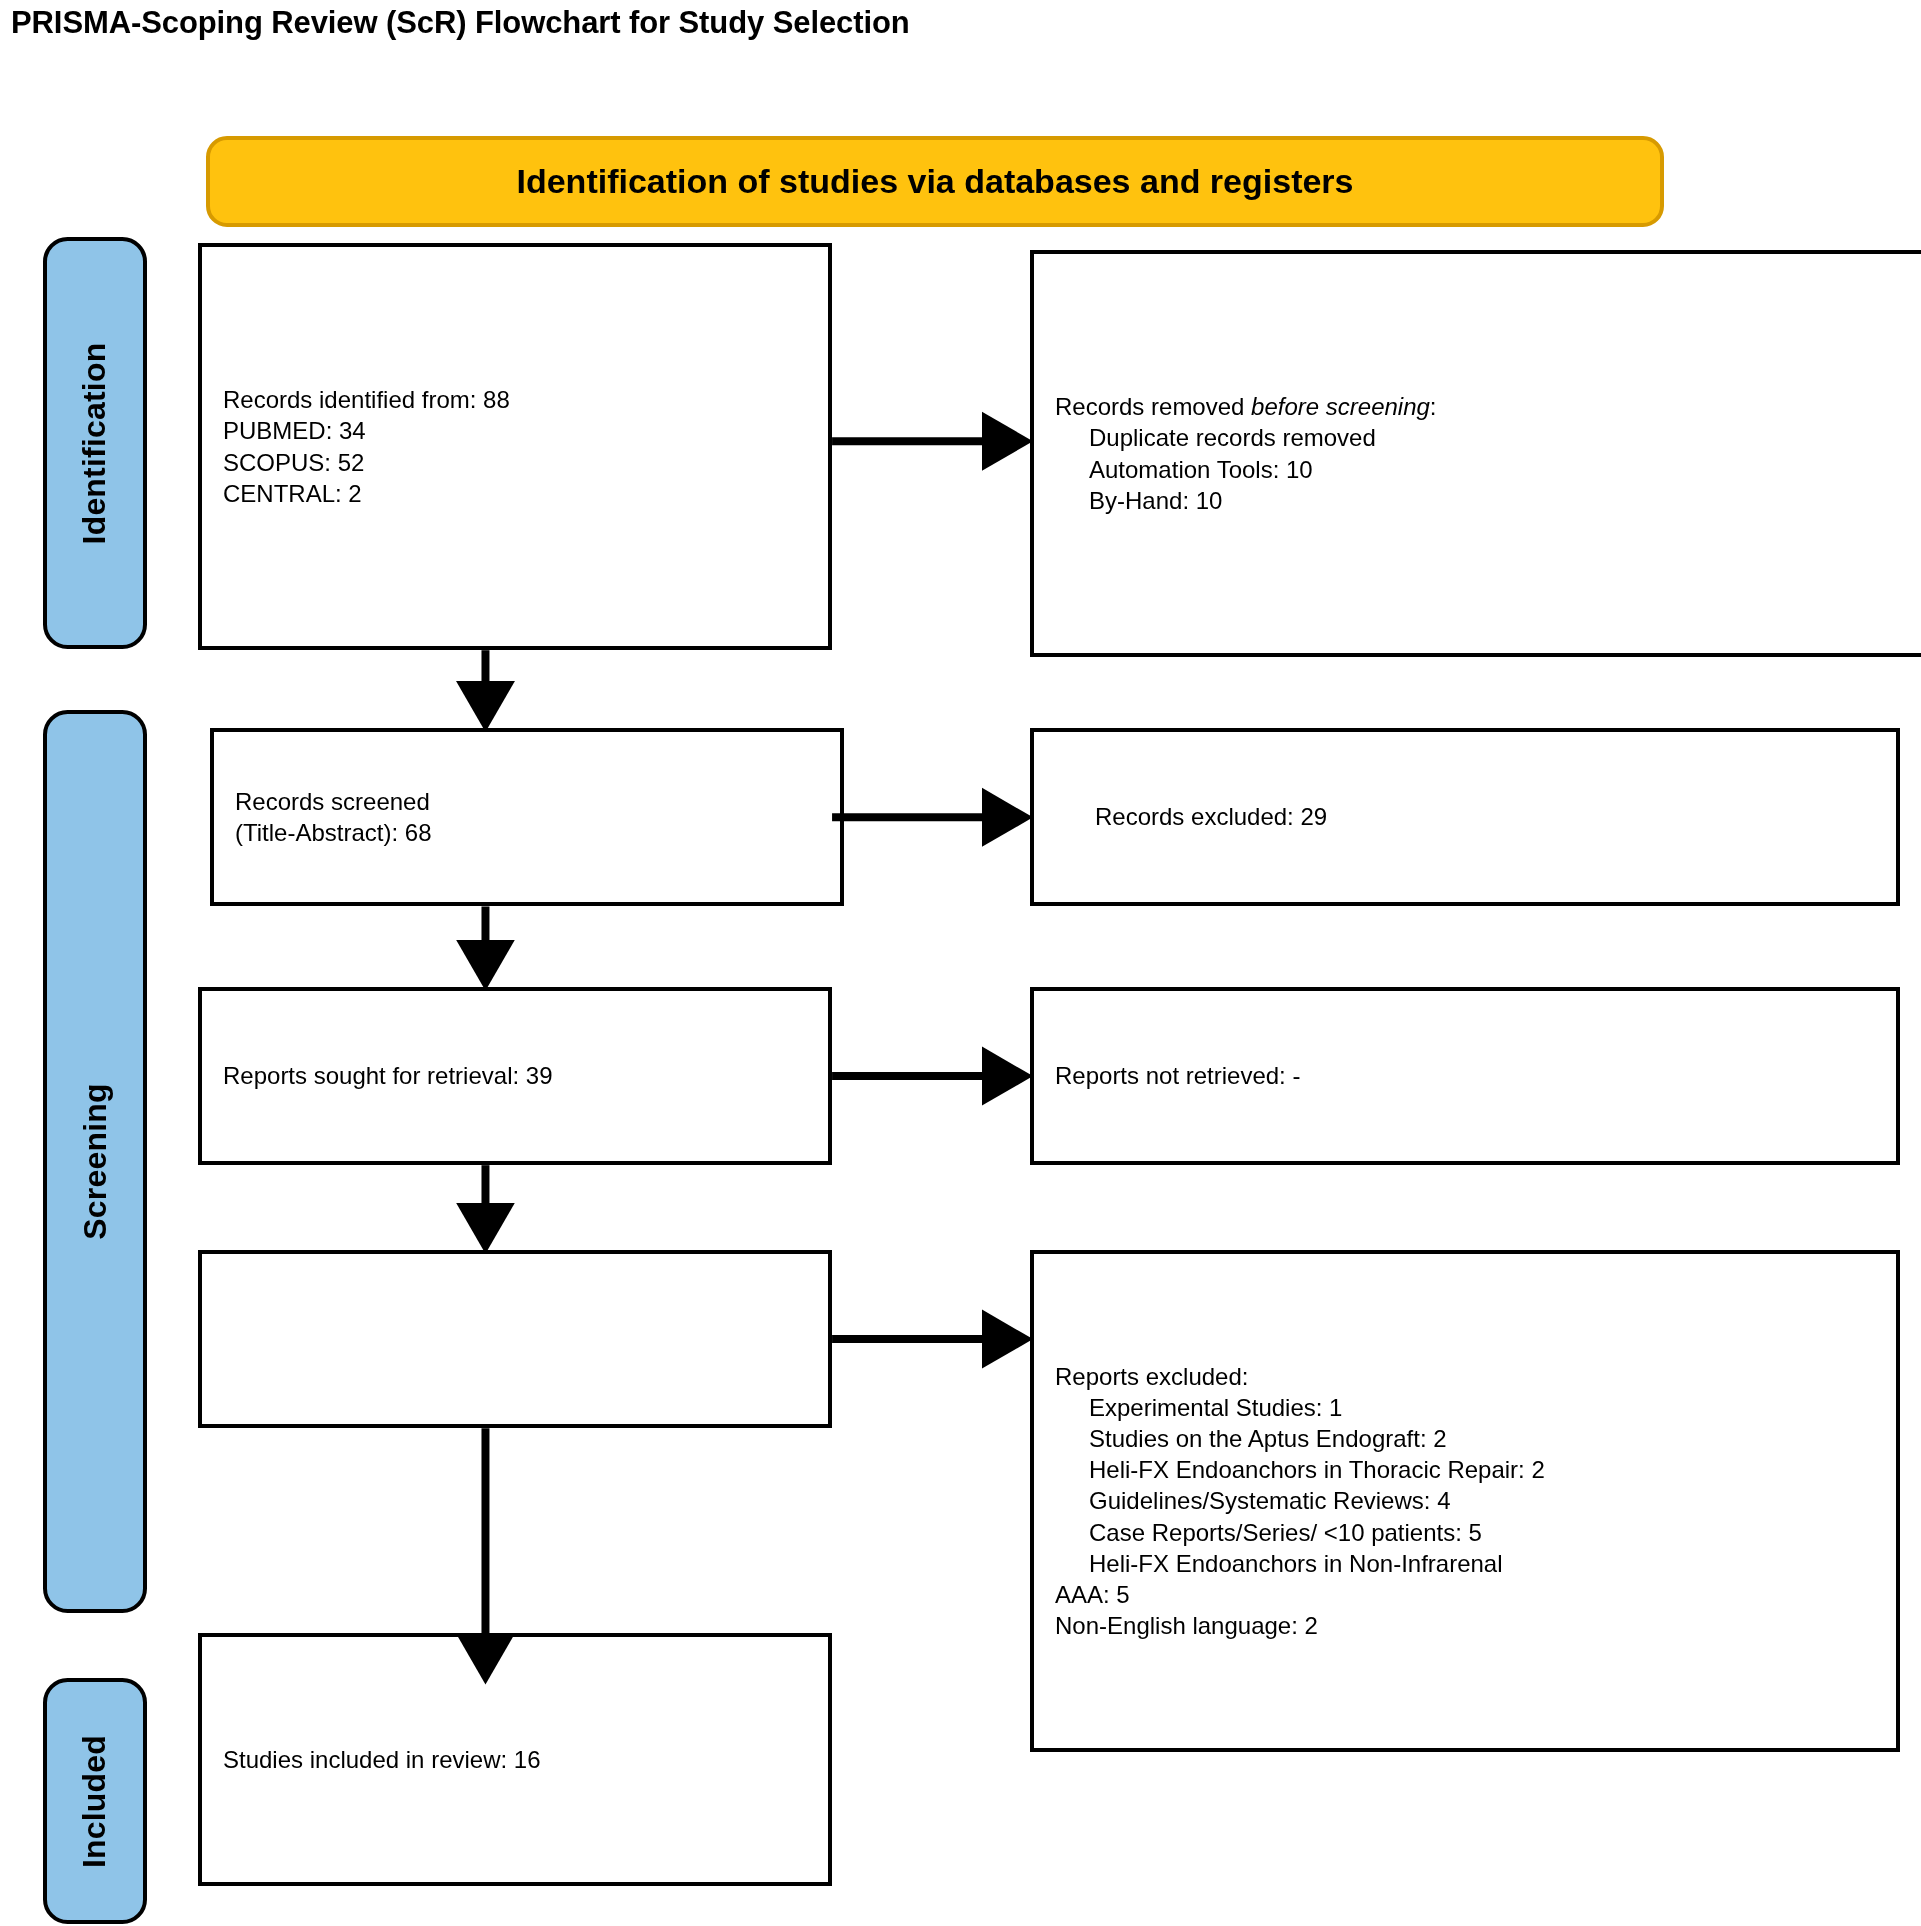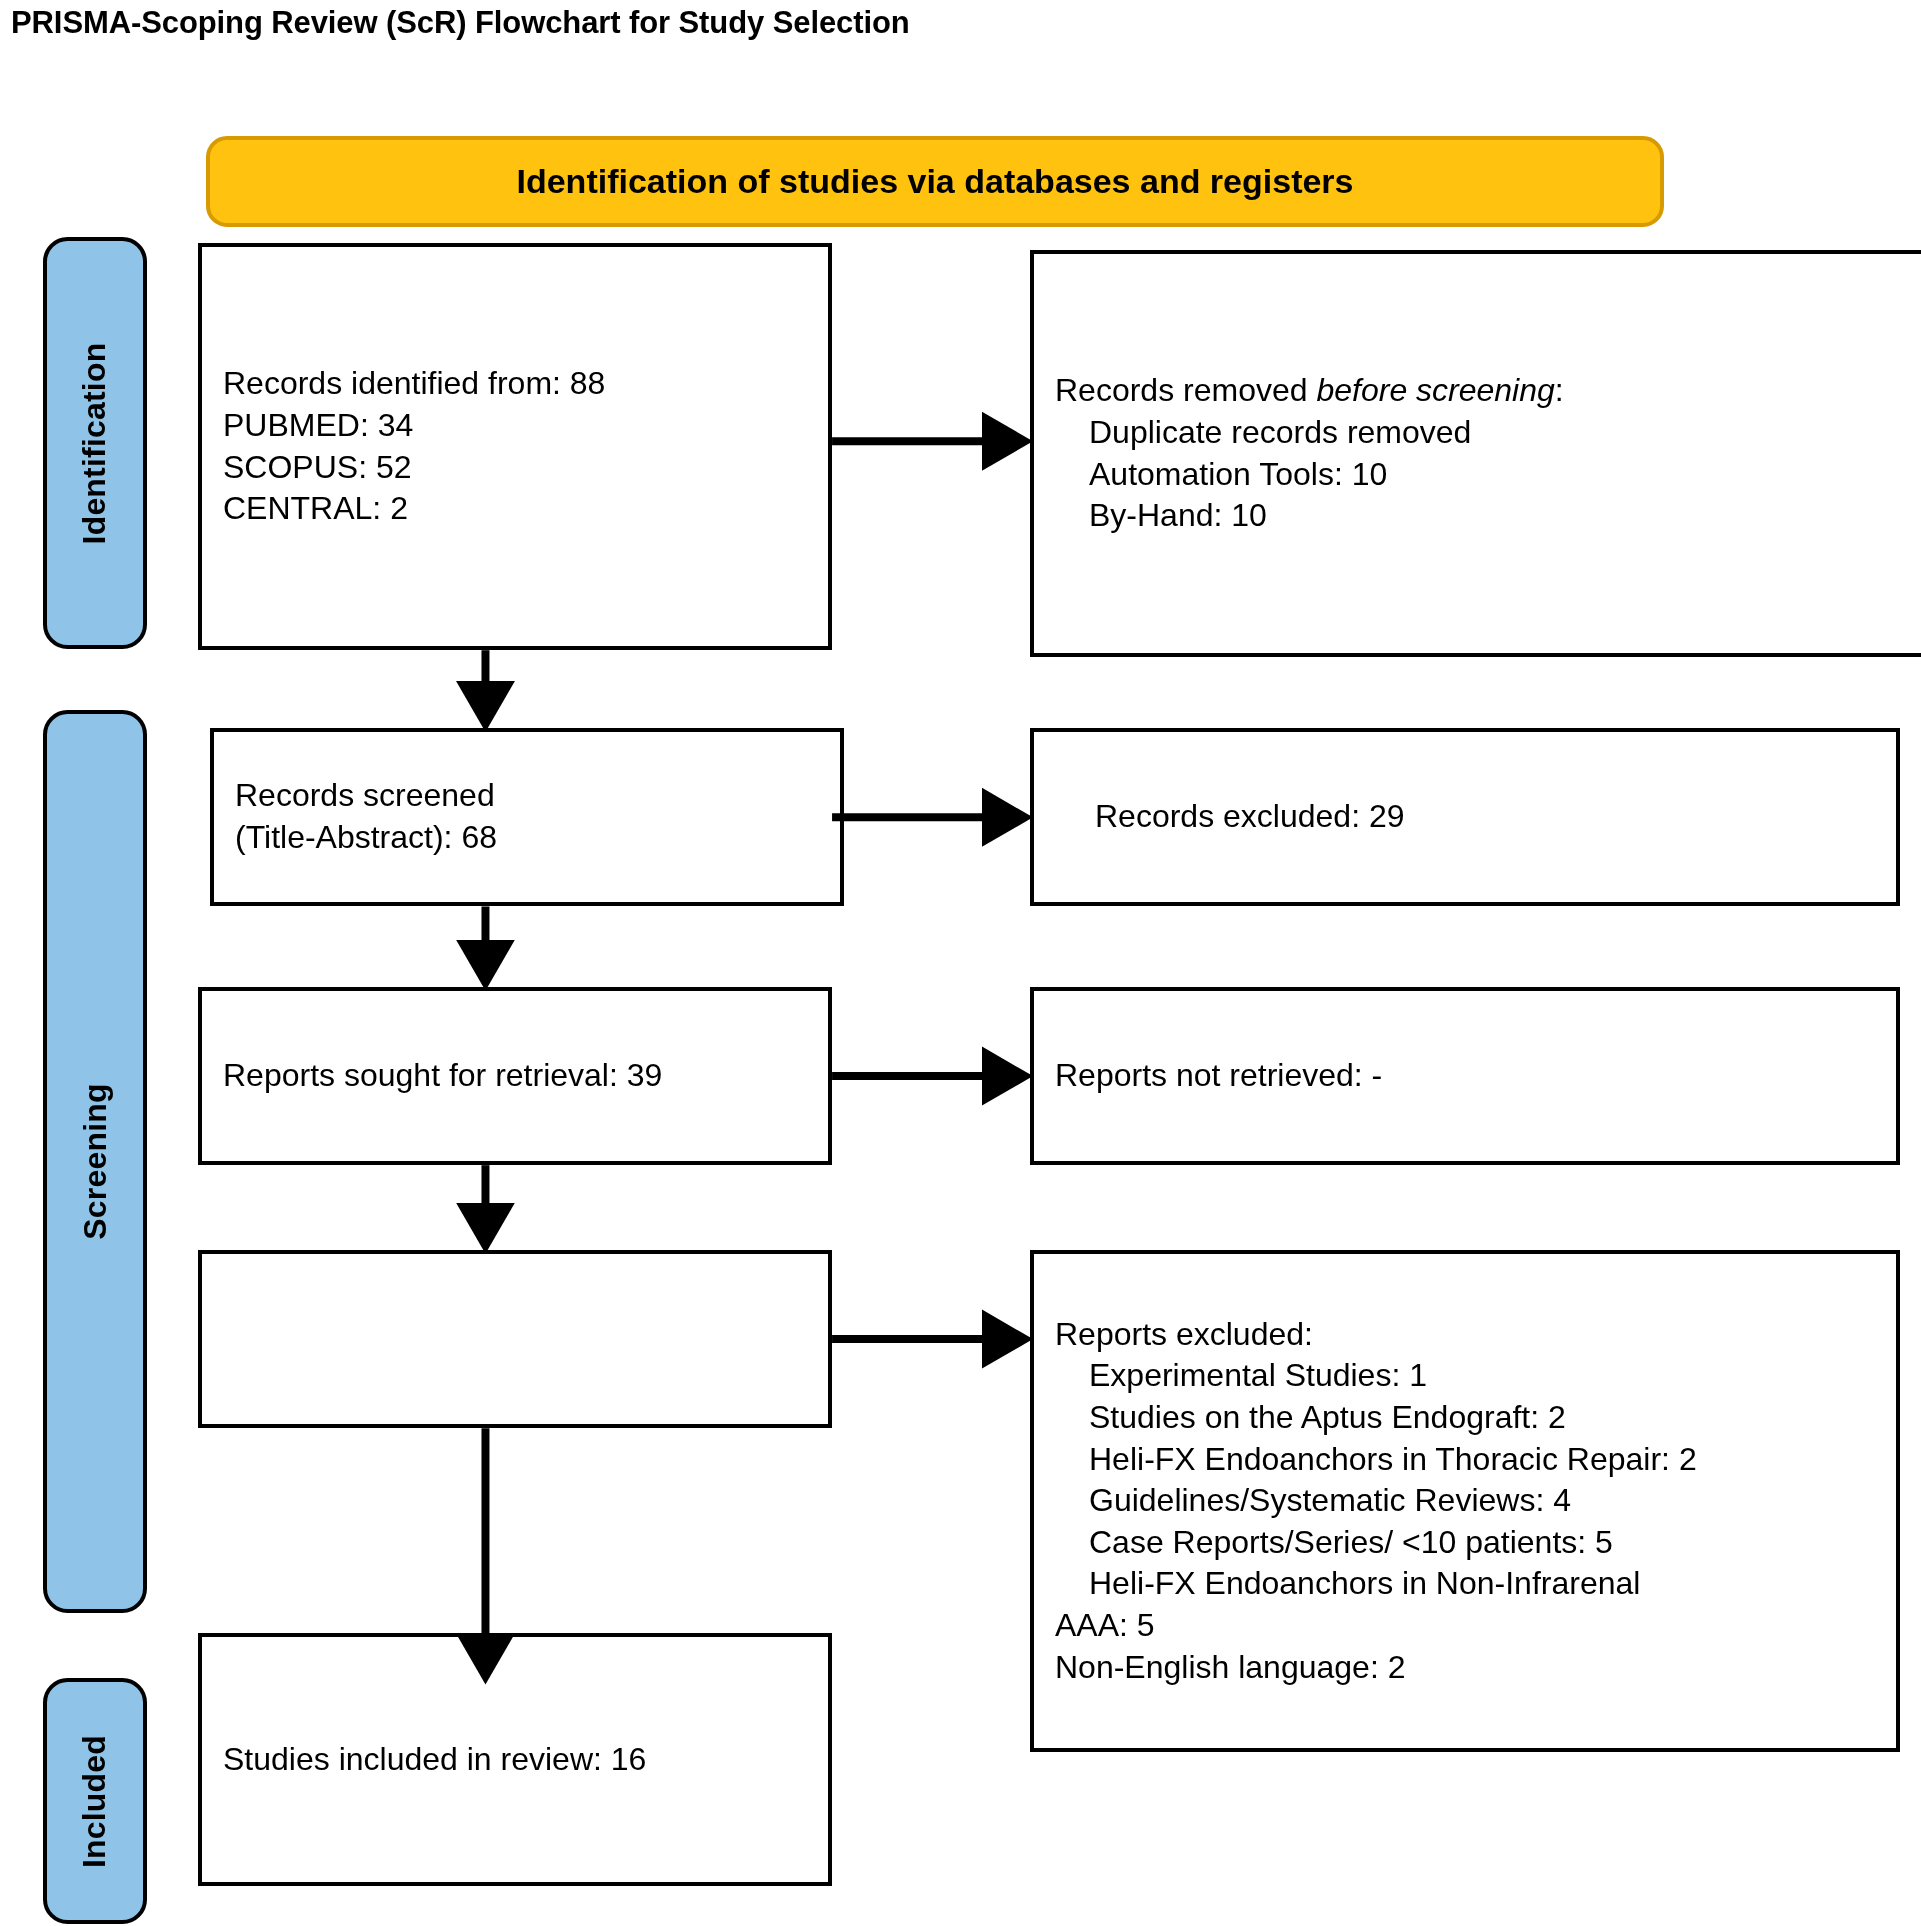--- a/index.html
+++ b/index.html
@@ -72,21 +72,21 @@
     border: 4.3px solid #000000;
     box-sizing: border-box;
     display: flex;
     align-items: center;
   }
   .node-box.center-text {
     justify-content: center;
     text-align: center;
   }
   .node-text {
-    font-size: 32px;
+    font-size: 24px;
     line-height: 1.30;
     color: #000000;
     padding: 0 21px;
     width: 100%;
     box-sizing: border-box;
   }
   .node-text .ln { display: block; white-space: pre; }
   .node-text .ln.indent { padding-left: 34px; }
   .node-text em { font-style: italic; }
 

